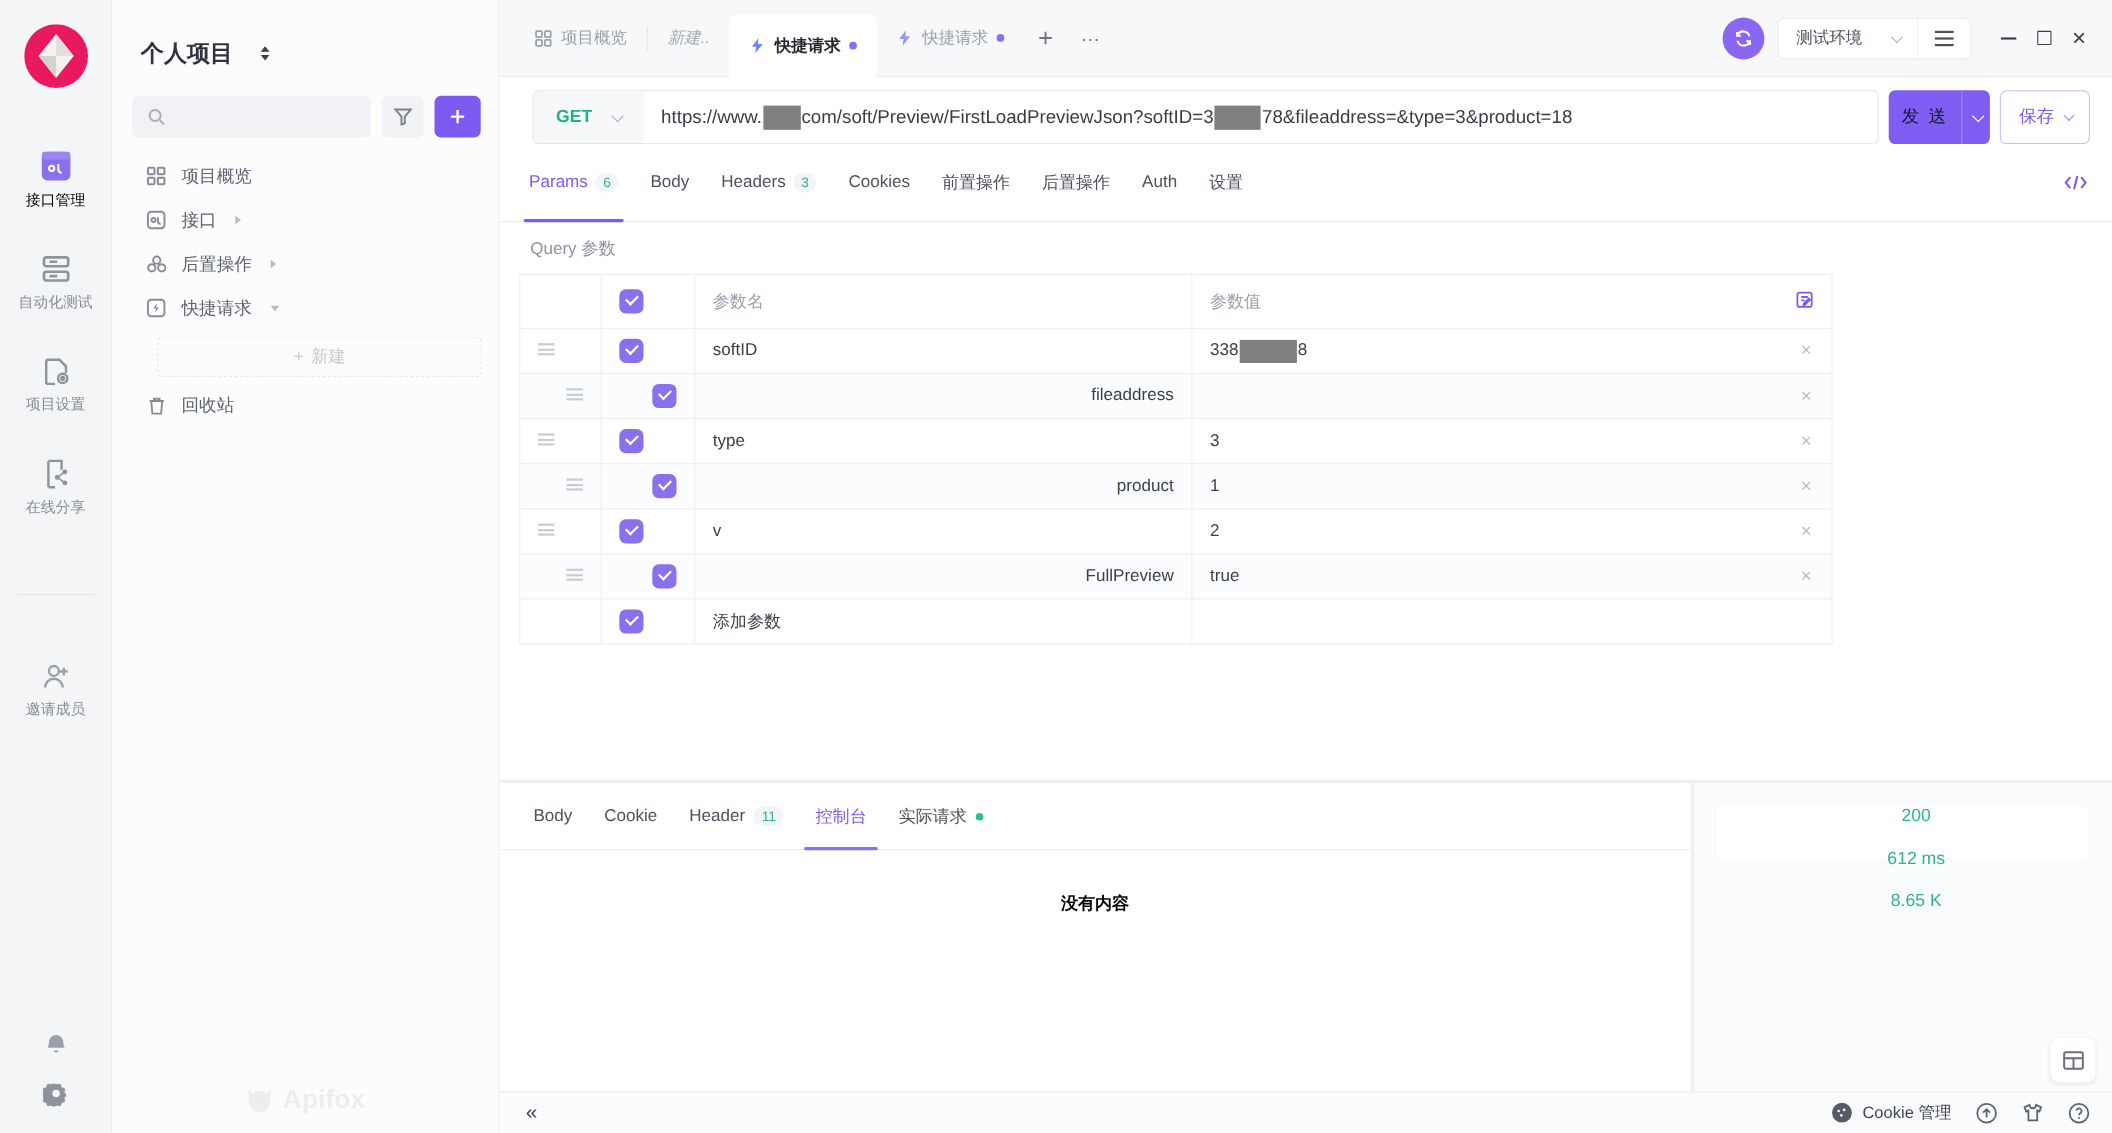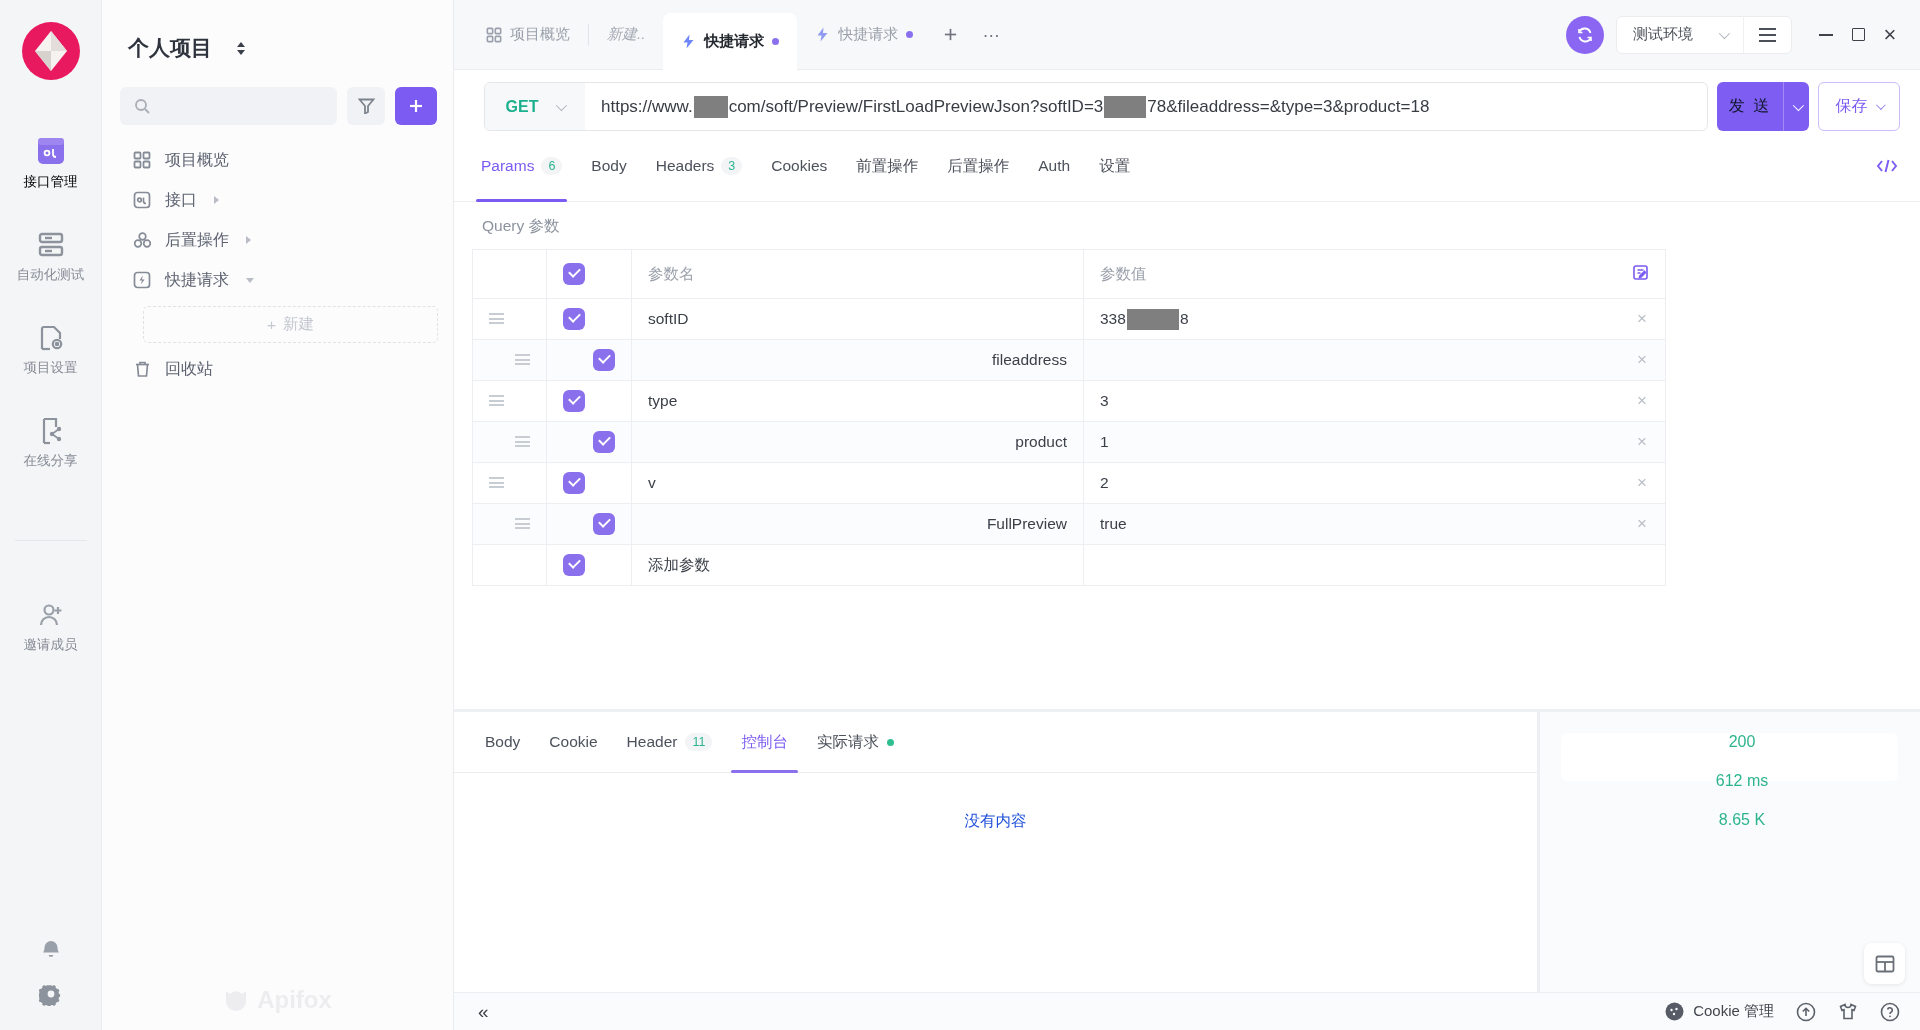--- a/index.html
+++ b/index.html
@@ -103,21 +103,21 @@
 
   
   .h-split { height:3px; background:#edeff2; }
   .bottom-row { height:280px; display:flex; }
   .console-pane { flex:1; display:flex; flex-direction:column; background:#fff; }
   .console-tabs { height:61px; border-bottom:1px solid #ebedf0; display:flex; align-items:center; padding-left:31px; gap:29px; }
   .ctab { position:relative; height:61px; display:flex; align-items:center; gap:8px; font-size:15.5px; color:#4c515b; cursor:pointer; }
   .ctab.active { color:#7b5bf2; }
   .ctab.active::after { content:""; position:absolute; left:-10px; right:-10px; bottom:0; height:3px; background:#8a70ec; border-radius:2px; }
   .gdot { width:7px; height:7px; border-radius:50%; background:#2fbe8f; }
-  .console-empty { flex:1; display:flex; align-items:flex-start; justify-content:center; padding-top:38px; color:#1d4ed8; font-size:15.5px; }
+  .console-empty { flex:1; display:flex; align-items:flex-start; justify-content:center; padding-top:38px; color:#000000; font-size:15.5px;font-weight:bold; }
   .v-split { width:3px; background:#edeff2; }
   .response-pane { width:380px; background:#fafbfd; position:relative; }
   .status-card { position:absolute; left:21px; top:21px; right:22px; height:48px; background:#fff; border-radius:6px; display:flex; align-items:center; padding-left:25px; gap:21px; font-size:16px; color:#2cb48e;flex-direction:column; }
   .layout-btn { position:absolute; right:15px; bottom:8px; width:41px; height:41px; background:#fff; border-radius:8px; box-shadow:0 1px 4px rgba(0,0,0,0.09); display:flex; align-items:center; justify-content:center; cursor:pointer; color:#6b7078; }
 
   
   .statusbar { height:38px; background:#fafbfc; border-top:1px solid #eceef1; display:flex; align-items:center; padding:0 20px 0 24px; }
   .collapse-btn { font-size:19px; color:#3c4049; cursor:pointer; line-height:1; }
   .statusbar-right { margin-left:auto; display:flex; align-items:center; gap:22px; }
   .cookie-mgr { display:flex; align-items:center; gap:9px; font-size:15px; color:#42474f; cursor:pointer; }

